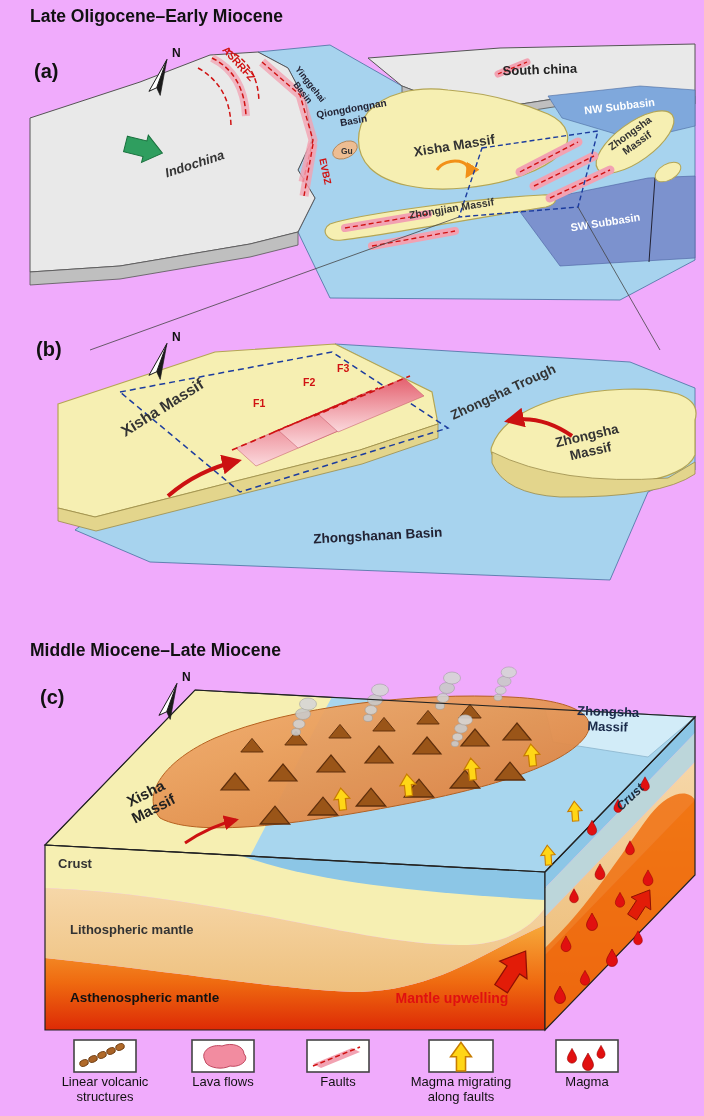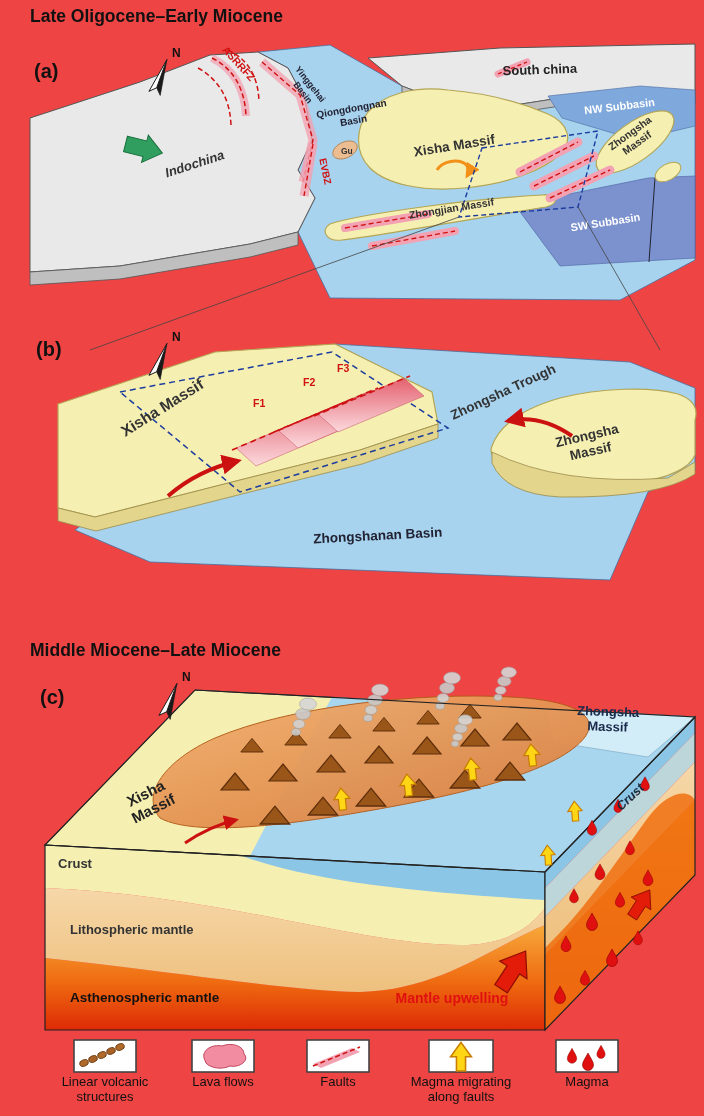--- a/index.html
+++ b/index.html
@@ -1,16 +1,16 @@
 <!DOCTYPE html>
 <html><head>
 <meta charset="utf-8">
 <style>
   html,body{margin:0;padding:0;background:#ffffff;}
-  .wrap{position:relative;width:704px;height:1116px;background:#ef4444;overflow:hidden;}
+  .wrap{position:relative;width:704px;height:1116px;background:#f0abfc;overflow:hidden;}
   svg{display:block;}
   text{font-family:"Liberation Sans","DejaVu Sans",sans-serif;}
 </style>
 </head>
 <body>
 
 <div class="wrap">
 <svg width="704" height="1116" viewBox="0 0 704 1116">
   <defs>
     <linearGradient id="gLava" x1="0" y1="0" x2="1" y2="1">

